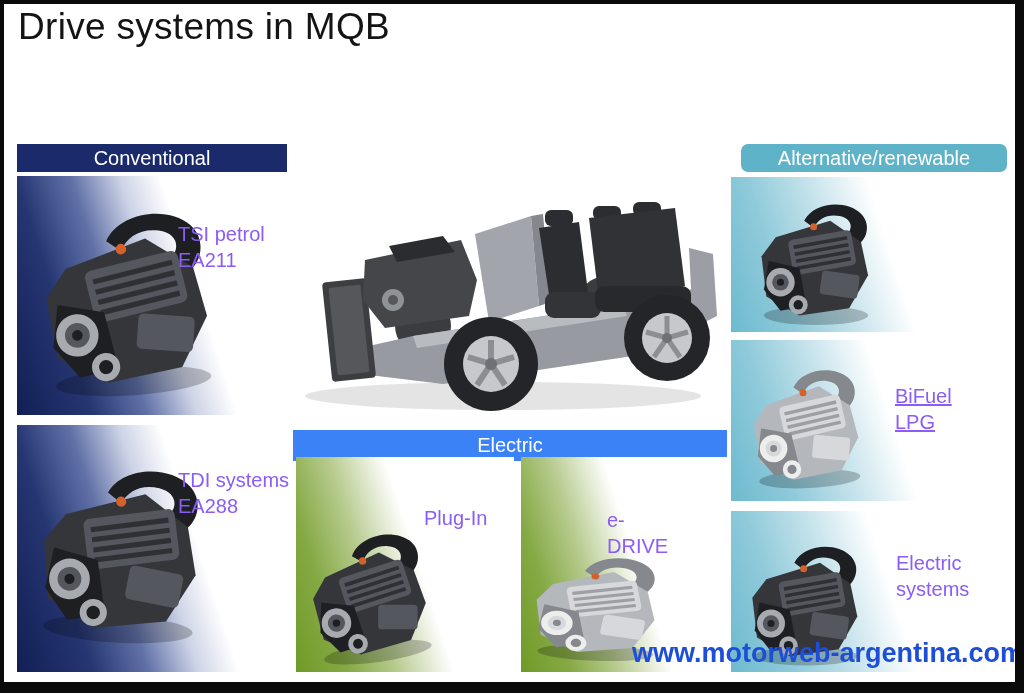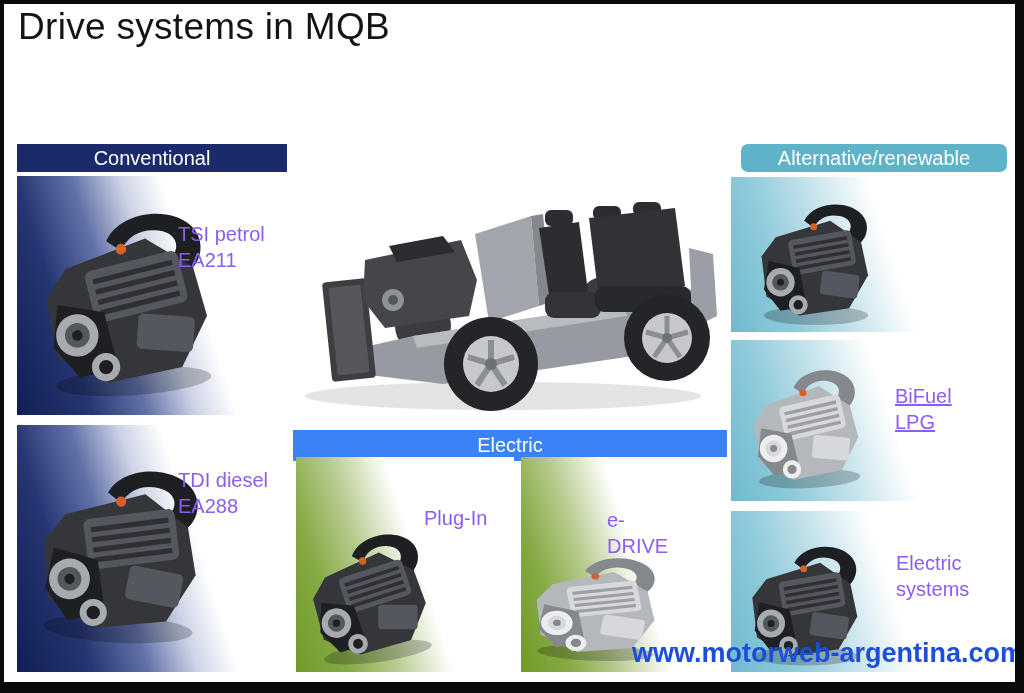--- a/index.html
+++ b/index.html
@@ -96,21 +96,21 @@
       <use href="#engine-shape"></use>
     </svg>
   <svg class="eng eng-dark e-tdi" viewBox="0 0 120 120">
       <use href="#engine-shape"></use>
     </svg>
   <div class="lbl lbl-tsi">
     <span>TSI petrol</span>
     <span>EA211</span>
   </div>
   <div class="lbl lbl-tdi">
-    <span>TDI diesel</span>
+    <span>TDI systems</span>
     <span>EA288</span>
   </div>
 
   <svg class="car" viewBox="0 0 432 232">
     <ellipse cx="210" cy="208" rx="198" ry="14" fill="#d9d9d9" opacity="0.7"></ellipse>
 
     <circle cx="130" cy="138" r="28" fill="#3a3c3f"></circle>
     <circle cx="310" cy="112" r="23" fill="#3a3c3f"></circle>
 
     <path d="M58 162 L120 148 L330 116 L404 100 L410 136 L340 168 L150 196 L68 186 Z" fill="#979aa0"></path>

